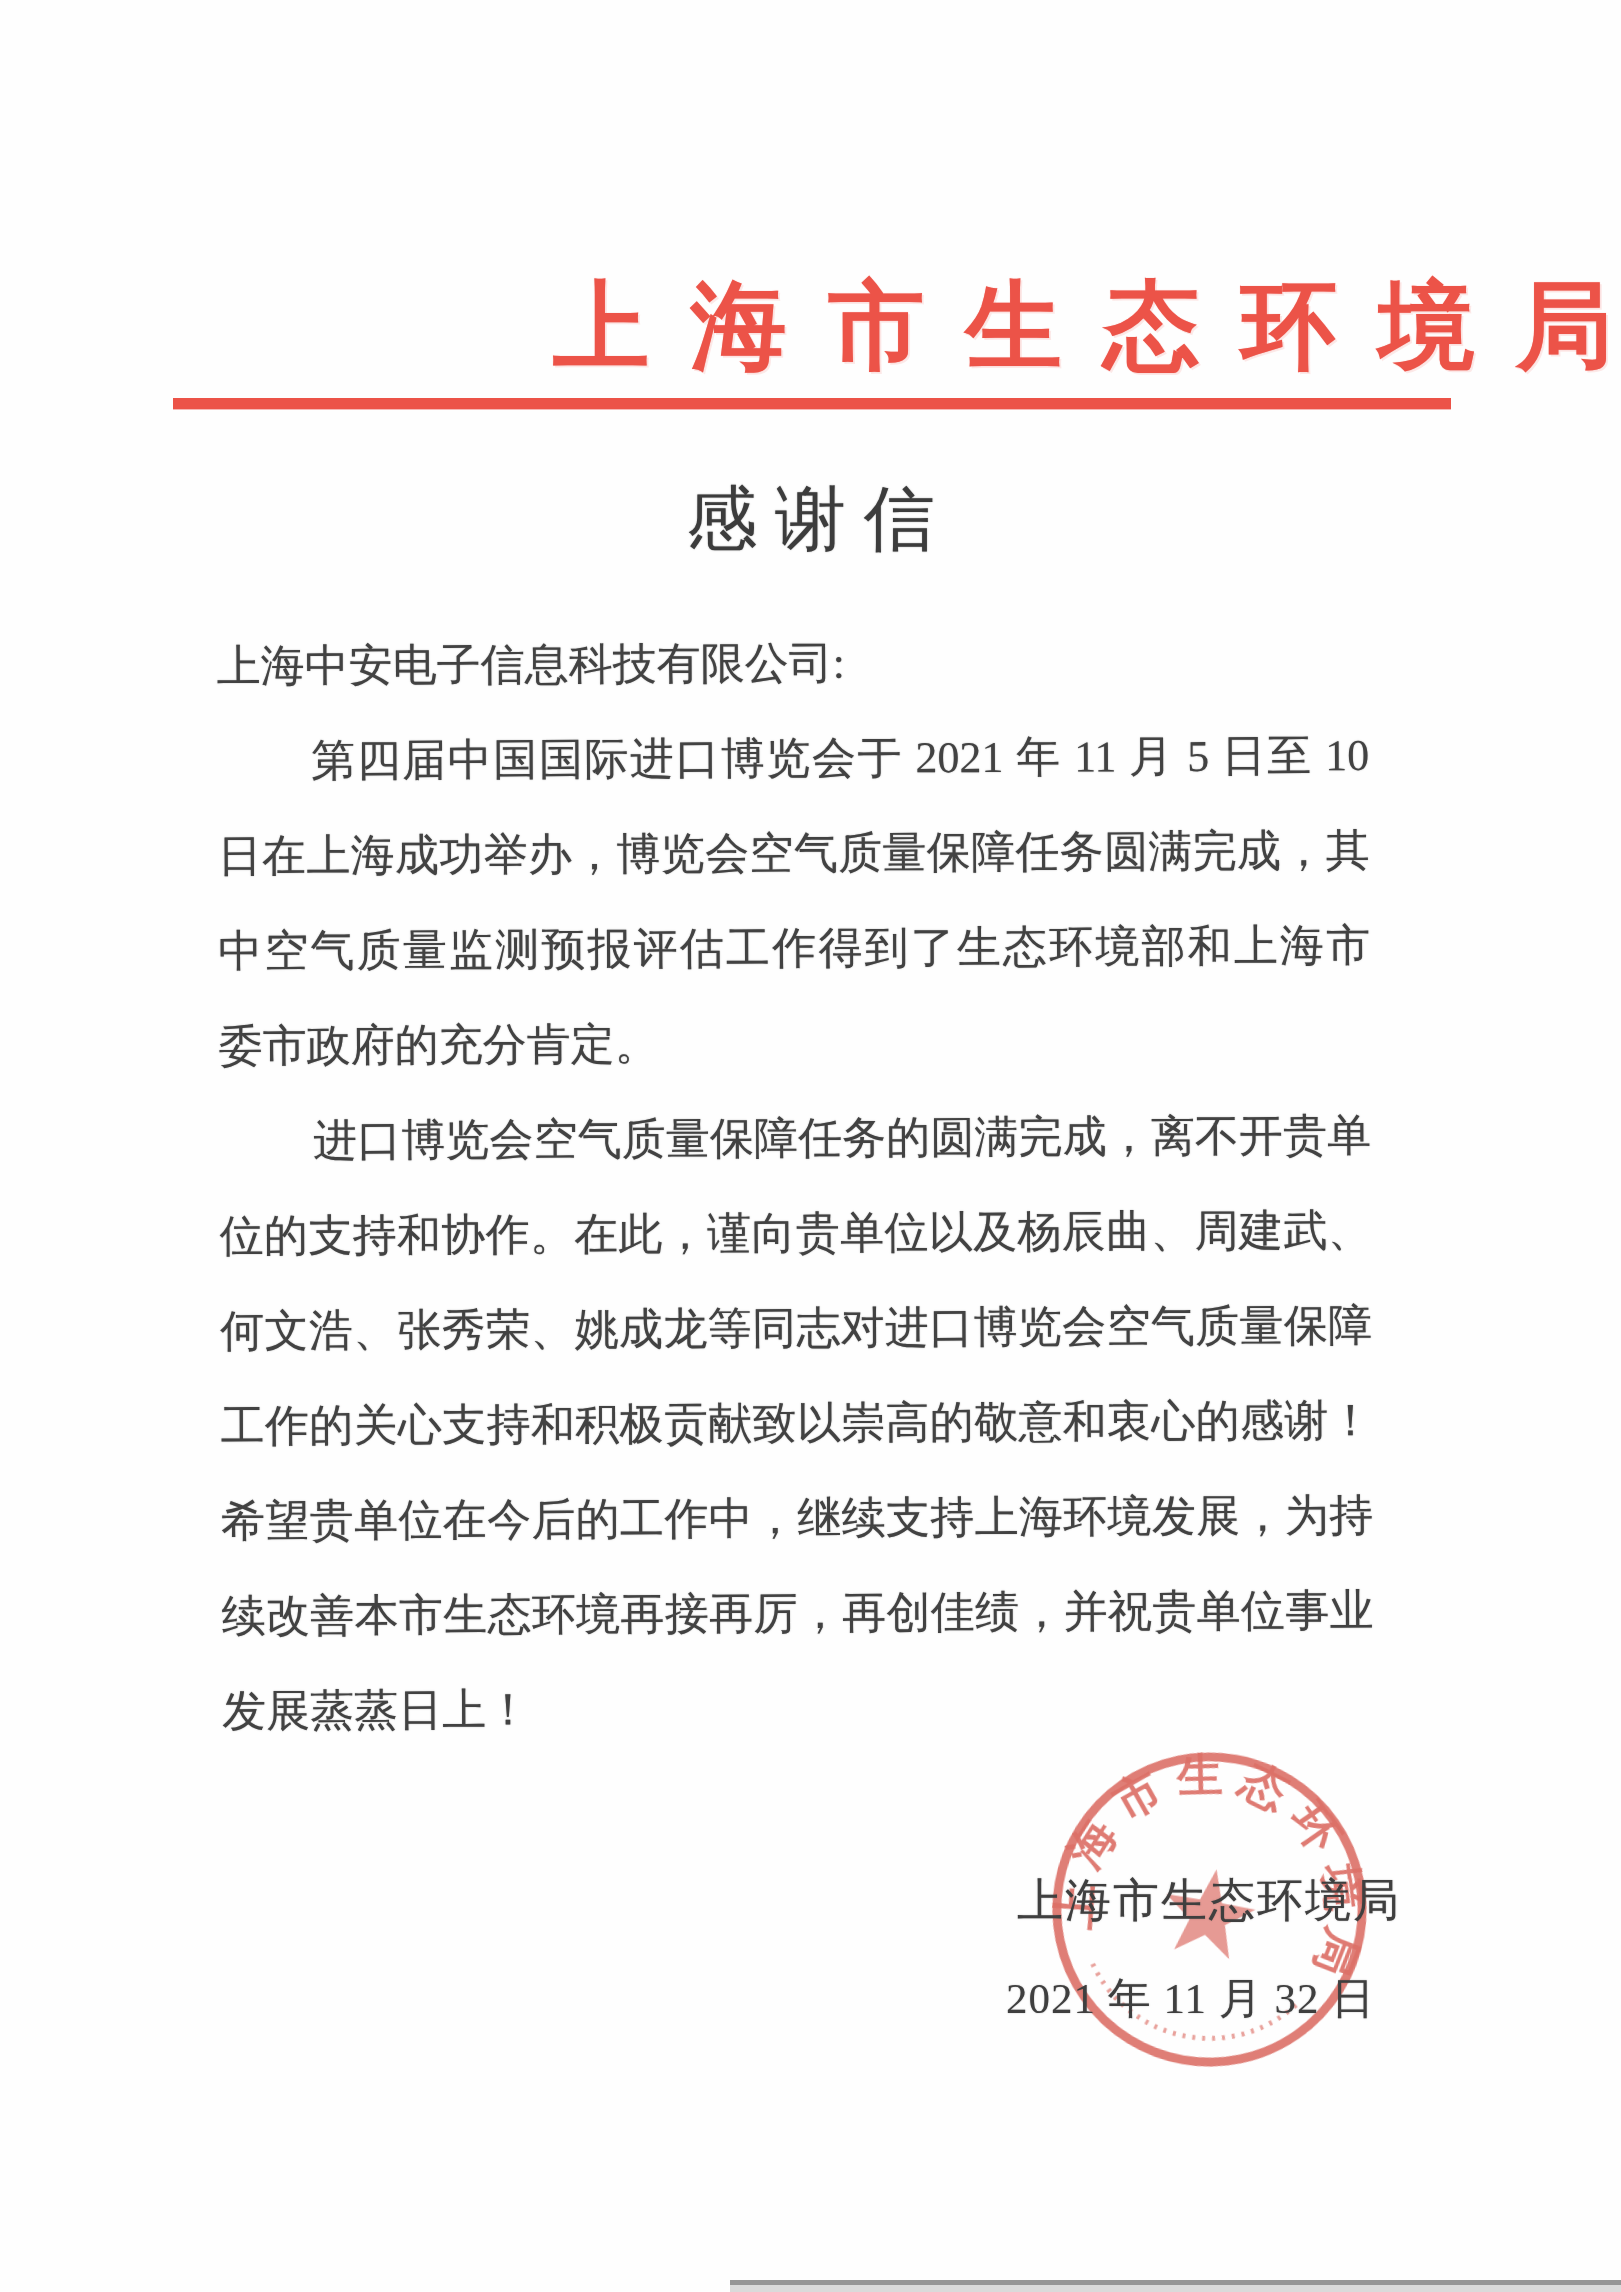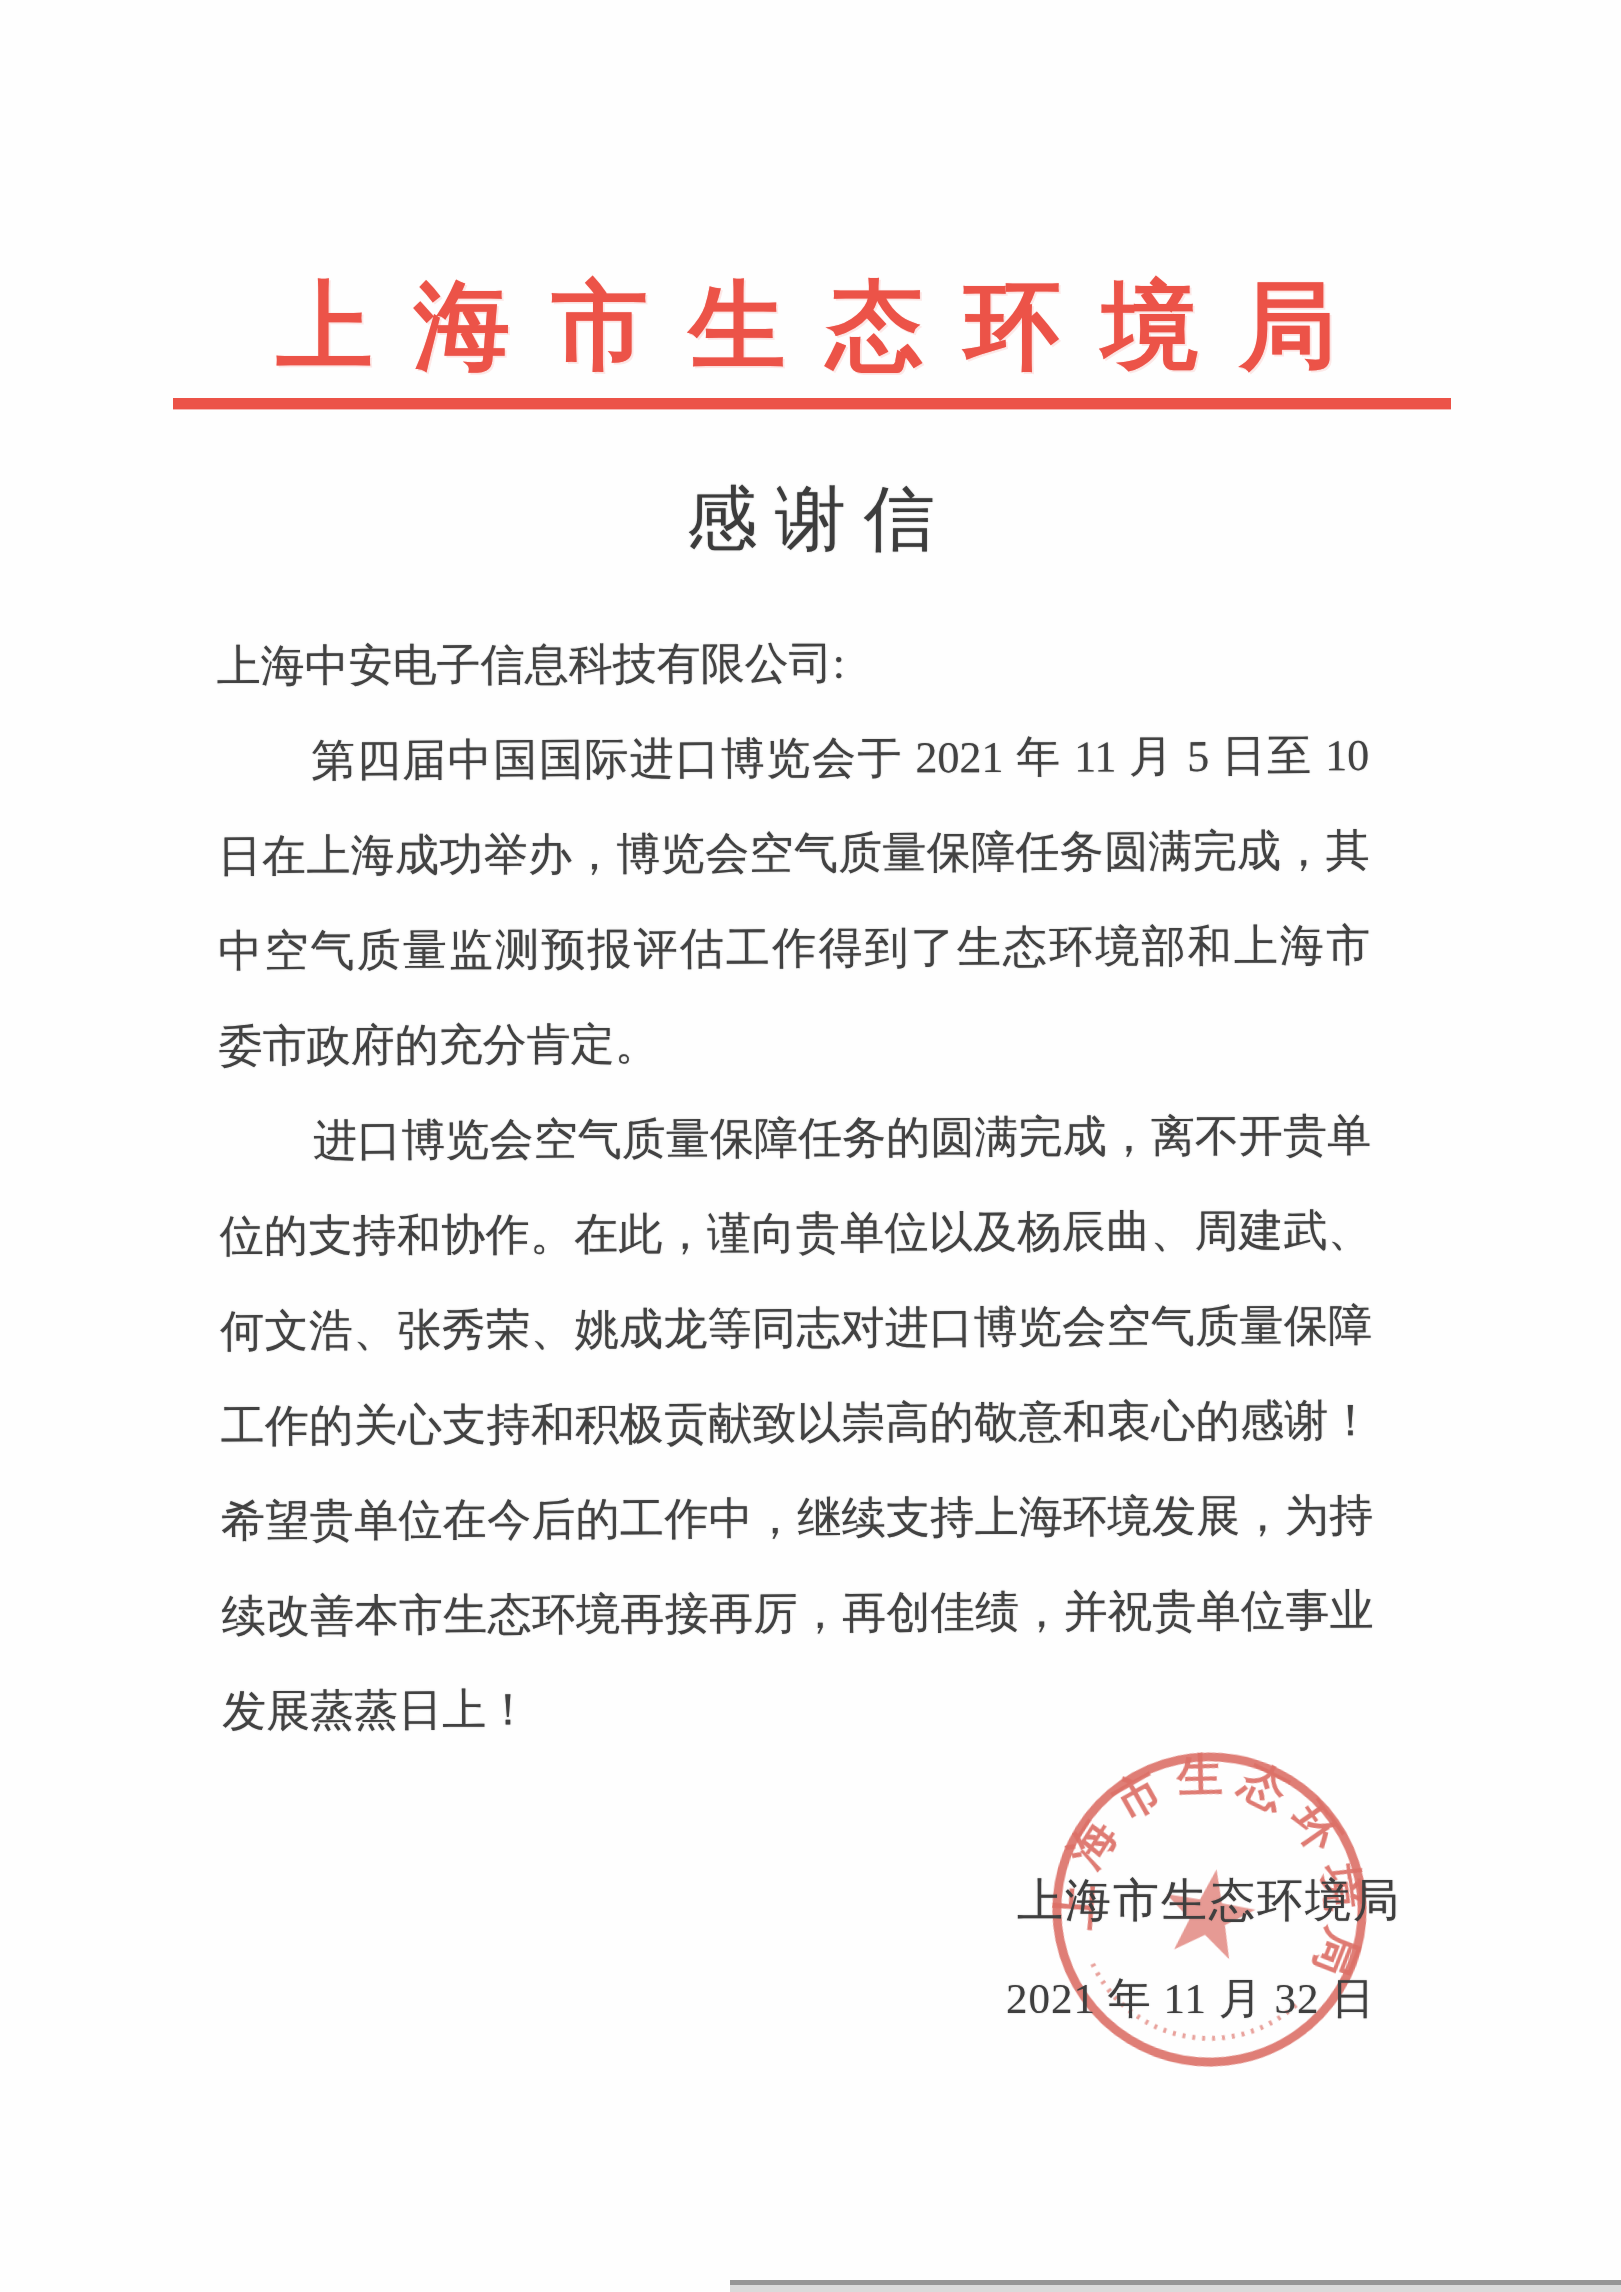--- a/index.html
+++ b/index.html
@@ -6,21 +6,21 @@
   .page{
     position:relative;
     width:1621px;height:2293px;
     background:#fefefe;
     overflow:hidden;
     font-family:"Liberation Serif","DejaVu Serif",serif;
   }
   
   .agency-header{
     position:absolute;left:0;right:0;top:263px;
-    text-align:center;
+    text-align:right;
     font-size:96px;font-weight:700;
     letter-spacing:8.8px;
     color:#ec5348;
     text-shadow:0 0 1px rgba(236,83,72,.55), 2px 2px 0 rgba(236,83,72,.12);
     white-space:nowrap;
   }
   .red-rule{
     position:absolute;left:173px;top:398px;
     width:1278px;height:10.8px;
     background:#ec5348;

